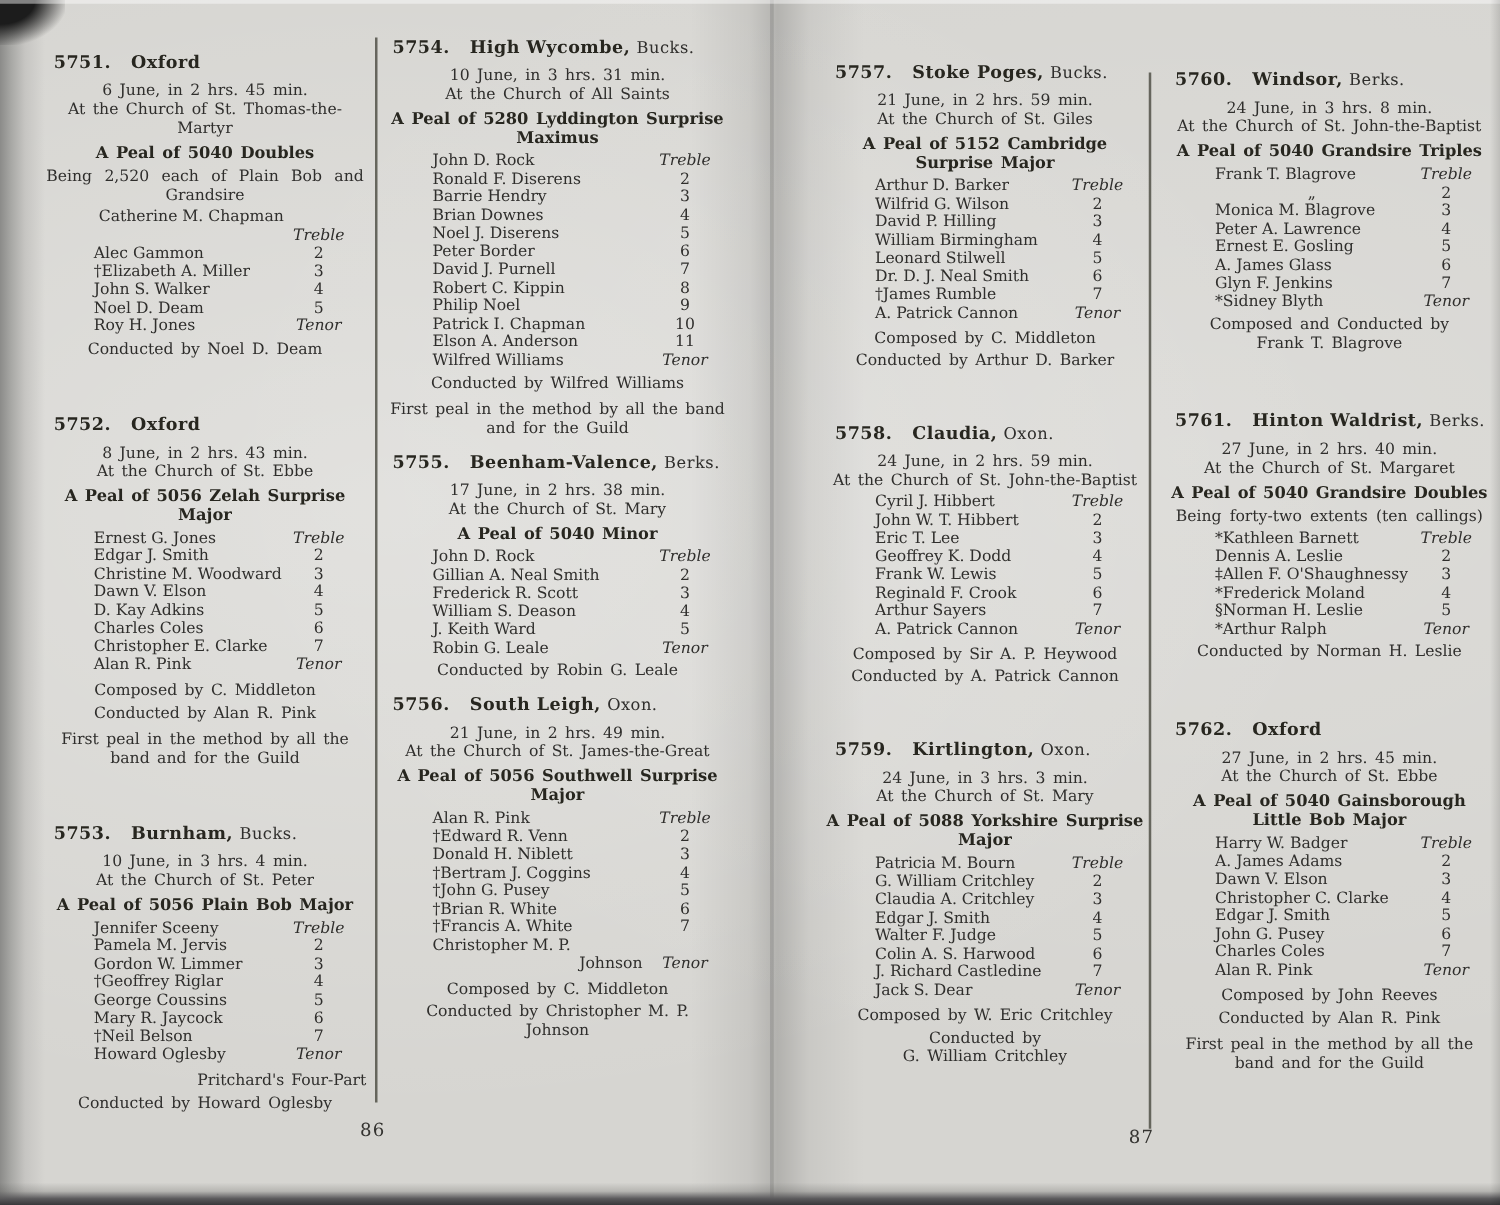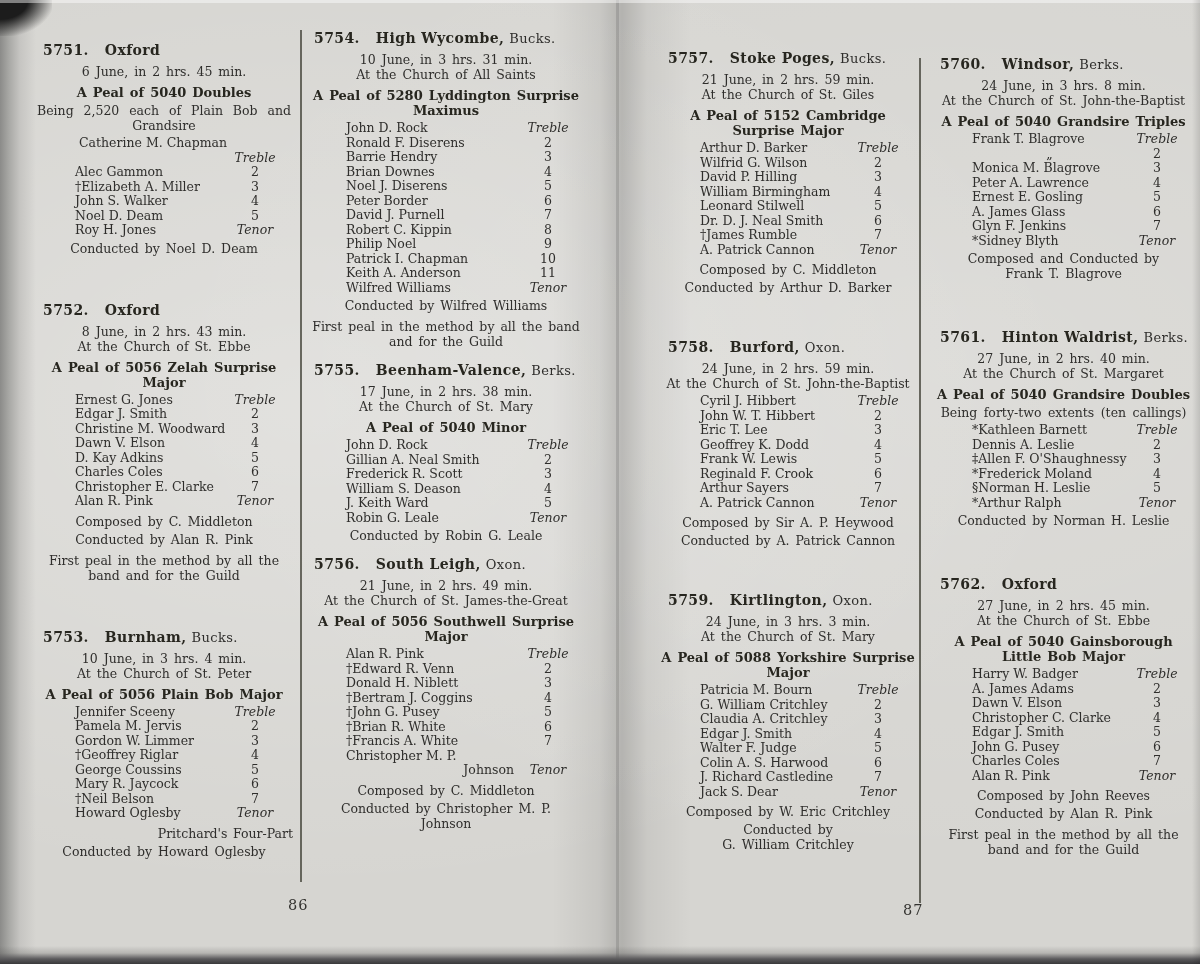--- a/index.html
+++ b/index.html
@@ -74,20 +74,21 @@
   <div class="gutter"></div>
   <div class="crease"></div>
 
   <div class="rule rule-left"></div>
   <div class="rule rule-right"></div>
 
   <div class="col col-1">
       <div class="entry">
         <div class="e-hdr"><span class="e-num">5751.</span><span class="e-place">Oxford</span></div>
         <div class="e-line e-date">6 June, in 2 hrs. 45 min.</div>
+        <div class="e-line e-church">At the Church of St. Thomas-the-Martyr</div>
         <div class="e-title">A Peal of 5040 Doubles</div>
         <div class="e-desc">Being 2,520 each of Plain Bob and Grandsire</div>
         <div class="e-ringers">
           <div class="rrow">
             <span class="rname rsplit">Catherine M. Chapman</span>
           </div>
           <div class="rrow">
             <span class="rname"></span>
             <span class="bell bword">Treble</span>
           </div>
@@ -241,21 +242,21 @@
           </div>
           <div class="rrow">
             <span class="rname">Philip Noel</span>
             <span class="bell bnum">9</span>
           </div>
           <div class="rrow">
             <span class="rname">Patrick I. Chapman</span>
             <span class="bell bnum">10</span>
           </div>
           <div class="rrow">
-            <span class="rname">Keith A. Anderson</span>
+            <span class="rname">Elson A. Anderson</span>
             <span class="bell bnum">11</span>
           </div>
           <div class="rrow">
             <span class="rname">Wilfred Williams</span>
             <span class="bell bword">Tenor</span>
           </div>
         </div>
         <div class="e-cond">Conducted by Wilfred Williams</div>
         <div class="e-foot">First peal in the method by all the band and for the Guild</div>
       </div>
@@ -376,21 +377,21 @@
           </div>
           <div class="rrow">
             <span class="rname">A. Patrick Cannon</span>
             <span class="bell bword">Tenor</span>
           </div>
         </div>
         <div class="e-comp">Composed by C. Middleton</div>
         <div class="e-cond">Conducted by Arthur D. Barker</div>
       </div>
       <div class="entry">
-        <div class="e-hdr"><span class="e-num">5758.</span><span class="e-place">Burford,</span><span class="e-county">Oxon.</span></div>
+        <div class="e-hdr"><span class="e-num">5758.</span><span class="e-place">Claudia,</span><span class="e-county">Oxon.</span></div>
         <div class="e-line e-date">24 June, in 2 hrs. 59 min.</div>
         <div class="e-line e-church">At the Church of St. John-the-Baptist</div>
         <div class="e-ringers">
           <div class="rrow">
             <span class="rname">Cyril J. Hibbert</span>
             <span class="bell bword">Treble</span>
           </div>
           <div class="rrow">
             <span class="rname">John W. T. Hibbert</span>
             <span class="bell bnum">2</span>

